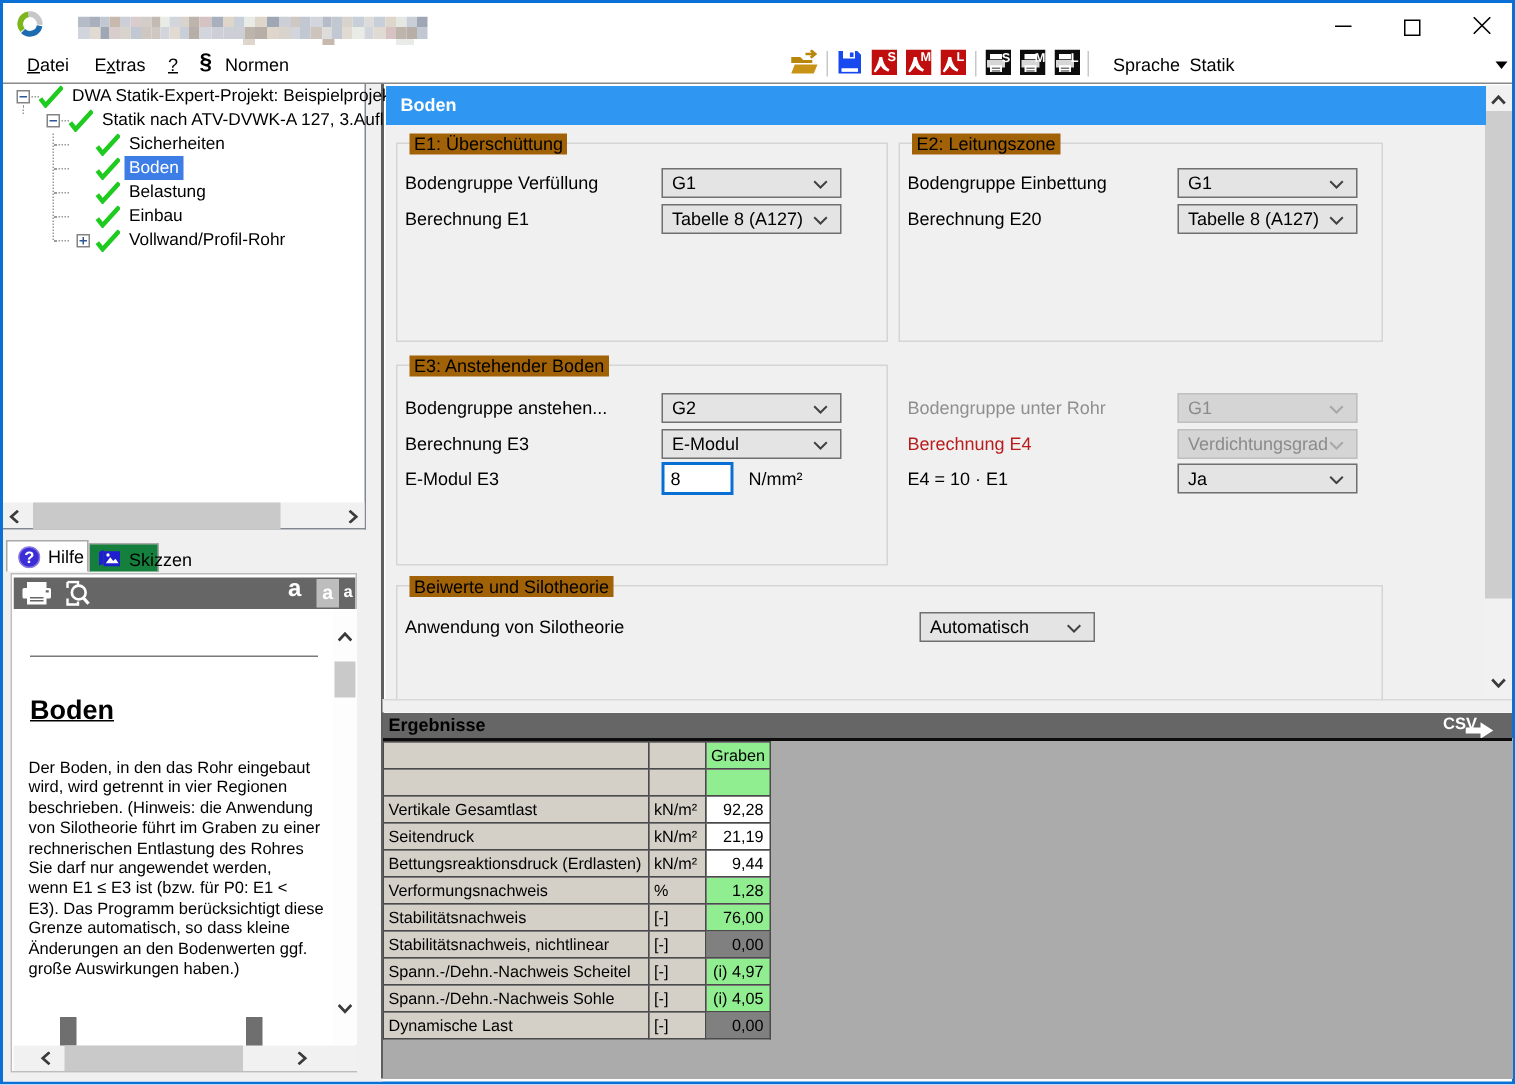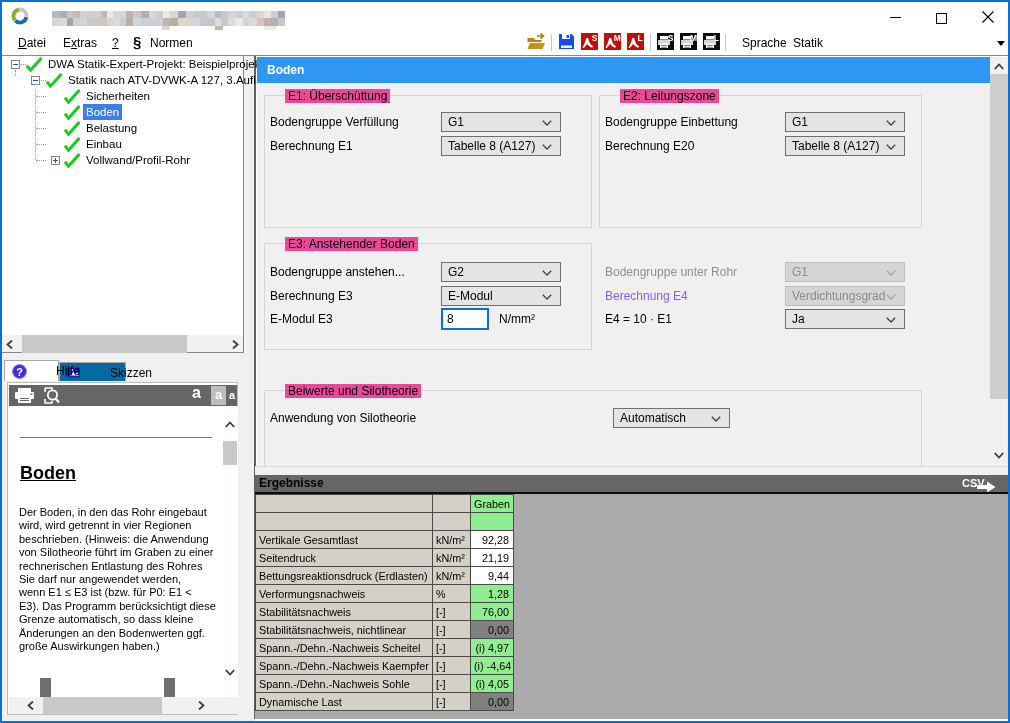--- a/index.html
+++ b/index.html
@@ -33,22 +33,22 @@
 .ebox .v { position:absolute; left:3px; top:1px; width:1px; height:5px; background:#2b579a; }
 .dotv { position:absolute; width:1px; border-left:1px dotted #9a9a9a; }
 .doth { position:absolute; height:1px; border-top:1px dotted #9a9a9a; }
 #treehsb { position:absolute; left:0px; top:279px; width:241px; height:17px; background:#f1f1f1; }
 #treehsb .thumb { position:absolute; left:20px; top:0; width:165px; height:18px; background:#c9c9c9; }
 .sbchev { position:absolute; }
 .chk { width:17px; height:15px; }
 
 
 #tabhilfe { left:4px; top:360px; width:55px; height:21px; background:#fff; border:1px solid #a9a9a9; border-bottom:none; z-index:3; }
-#tabskizzen { left:59px; top:362px; width:67px; height:19px; background:#0369a1; border:1px solid #a9a9a9; border-bottom:none; }
-.tabtext { position:absolute; top:3px;margin-left:24px; }
+#tabskizzen { left:59px; top:362px; width:47px; height:19px; background:#15803d; border:1px solid #a9a9a9; border-bottom:none; }
+.tabtext { position:absolute; top:3px; }
 
 
 #helppanel { left:7px; top:382px; width:231px; height:333px; background:#fff; border:1px solid #bdbdbd; }
 #helptb { position:absolute; left:1px; top:2px; width:228px; height:21px; background:#666666; }
 #helpcontent { position:absolute; left:1px; top:23px; width:213px; height:291px; background:#fff; }
 #helpvsb { position:absolute; left:214px; top:23px; width:16px; height:291px; background:#fdfdfd; }
 #helpvsb .thumb { position:absolute; left:1px; top:35px; width:14px; height:24px; background:#c9c9c9; }
 #helphsb { position:absolute; left:1px; top:314px; width:229px; height:17px; background:#f1f1f1; }
 #helphsb .thumb { position:absolute; left:34px; top:0; width:119px; height:17px; background:#c9c9c9; }
 #helphr { position:absolute; left:11px; top:31px; width:192px; height:1px; background:#7a7a7a; }
@@ -60,21 +60,21 @@
 #bluehdr { left:257px; top:57px; width:733px; height:26px; background:#2f96f2; color:#fff; font-weight:bold; line-height:26px; padding-left:10px; }
 #formarea { left:257px; top:83px; width:733px; height:383px; background:#f0f0f0; }
 #formvsb { left:990px; top:57px; width:18px; height:409px; background:#f1f1f1; }
 #formvsb .thumb { position:absolute; left:0px; top:17px; width:18px; height:325px; background:#cdcdcd; }
 #formbottom { left:255px; top:466px; width:753px; height:9px; background:#f0f0f0; border-top:1px solid #d9d9d9; }
 #ergbar { left:255px; top:475px; width:753px; height:17px; background:#666666; color:#000; font-weight:bold; line-height:17px; padding-left:4px; }
 #ergline { left:255px; top:492px; width:753px; height:2px; background:#0c0c0c; }
 #resultsbg { left:255px; top:494px; width:753px; height:225px; background:#ababab; }
 
 .groupbox { position:absolute; border:1px solid #d5d5d5; }
-.gblabel { position:absolute; top:-7px; left:20px; background:#ec4899; padding:0 3px; white-space:nowrap; }
+.gblabel { position:absolute; top:-7px; left:8px; background:#a16207; padding:0 3px; white-space:nowrap; }
 .flabel { position:absolute; white-space:nowrap; }
 .combo { position:absolute; width:120px; height:20px; background:#e4e4e4; border:1px solid #707070; line-height:18px; padding-left:6px; white-space:nowrap; }
 .combo.dis { background:#d5d5d5; border-color:#bfbfbf; color:#8b8b8b; }
 .combo svg { position:absolute; right:8px; top:7px; }
 
 
 #rtable { left:255px; top:494px; border-collapse:collapse; table-layout:fixed; width:258px; }
 #rtable td { border:1px solid #4a4a4a; height:18px; padding:0 3px; font-size:10.8px; background:#d4d0c8; white-space:nowrap; overflow:hidden; }
 #rtable td.val { width:43px; text-align:right; padding-right:4px; }
 #rtable td.unit { width:38px; }
@@ -392,21 +392,21 @@
   </div>
 </div>
 <div class="abs" id="bluehdr">Boden</div>
 <div class="abs" id="formarea">
   <div class="groupbox" style="left:7px;top:12px;width:328px;height:133px">
       <div class="gblabel">E1: Überschüttung</div>
     </div>
   <div class="groupbox" style="left:342px;top:12px;width:323px;height:133px">
       <div class="gblabel">E2: Leitungszone</div>
     </div>
-  <div class="groupbox" style="left:7px;top:160px;width:328px;height:107px">
+  <div class="groupbox" style="left:7px;top:160px;width:328px;height:134px">
       <div class="gblabel">E3: Anstehender Boden</div>
     </div>
   <div class="groupbox" style="left:7px;top:307px;width:658px;height:76px;border-bottom:none">
       <div class="gblabel">Beiwerte und Silotheorie</div>
     </div>
 
   <div class="flabel" style="left:13px;top:32px">Bodengruppe Verfüllung</div>
   <div class="flabel" style="left:13px;top:56px">Berechnung E1</div>
   <div class="combo" style="left:184px;top:29px">G1<svg width="10" height="6" viewBox="0 0 10 6">
         <path d="M0.8,0.8 L5,5 L9.2,0.8" stroke="#404040" stroke-width="1.3" fill="none"></path>
@@ -430,21 +430,21 @@
   <div class="combo" style="left:184px;top:179px">G2<svg width="10" height="6" viewBox="0 0 10 6">
         <path d="M0.8,0.8 L5,5 L9.2,0.8" stroke="#404040" stroke-width="1.3" fill="none"></path>
       </svg></div>
   <div class="combo" style="left:184px;top:203px">E-Modul<svg width="10" height="6" viewBox="0 0 10 6">
         <path d="M0.8,0.8 L5,5 L9.2,0.8" stroke="#404040" stroke-width="1.3" fill="none"></path>
       </svg></div>
   <div class="abs" style="left:184px;top:225px;width:48px;height:22px;background:#fff;border:2px solid #0a6fd2;line-height:18px;padding-left:4px">8</div>
   <div class="flabel" style="left:242px;top:229px">N/mm²</div>
 
   <div class="flabel" style="left:348px;top:182px;color:#8f8f8f">Bodengruppe unter Rohr</div>
-  <div class="flabel" style="left:348px;top:206px;color:#8b5cf6">Berechnung E4</div>
+  <div class="flabel" style="left:348px;top:206px;color:#b91c1c">Berechnung E4</div>
   <div class="flabel" style="left:348px;top:229px">E4 = 10 · E1</div>
   <div class="combo dis" style="left:528px;top:179px">G1<svg width="10" height="6" viewBox="0 0 10 6">
         <path d="M0.8,0.8 L5,5 L9.2,0.8" stroke="#a8a8a8" stroke-width="1.4" fill="none"></path>
       </svg></div>
   <div class="combo dis" style="left:528px;top:203px">Verdichtungsgrad<svg width="10" height="6" viewBox="0 0 10 6">
         <path d="M0.8,0.8 L5,5 L9.2,0.8" stroke="#a8a8a8" stroke-width="1.4" fill="none"></path>
       </svg></div>
   <div class="combo" style="left:528px;top:226px">Ja<svg width="10" height="6" viewBox="0 0 10 6">
         <path d="M0.8,0.8 L5,5 L9.2,0.8" stroke="#404040" stroke-width="1.3" fill="none"></path>
       </svg></div>
@@ -513,25 +513,20 @@
         <td class="name">Stabilitätsnachweis, nichtlinear</td>
         <td class="unit">[-]</td>
         <td class="val dk">0,00</td>
       </tr>
   <tr>
         <td class="name">Spann.-/Dehn.-Nachweis Scheitel</td>
         <td class="unit">[-]</td>
         <td class="val g">(i) 4,97</td>
       </tr>
   <tr>
-        <td class="name">Spann.-/Dehn.-Nachweis Kaempfer</td>
-        <td class="unit">[-]</td>
-        <td class="val g">(i) -4,64</td>
-      </tr>
-  <tr>
         <td class="name">Spann.-/Dehn.-Nachweis Sohle</td>
         <td class="unit">[-]</td>
         <td class="val g">(i) 4,05</td>
       </tr>
   <tr>
         <td class="name">Dynamische Last</td>
         <td class="unit">[-]</td>
         <td class="val dk">0,00</td>
       </tr>
 </tbody>

